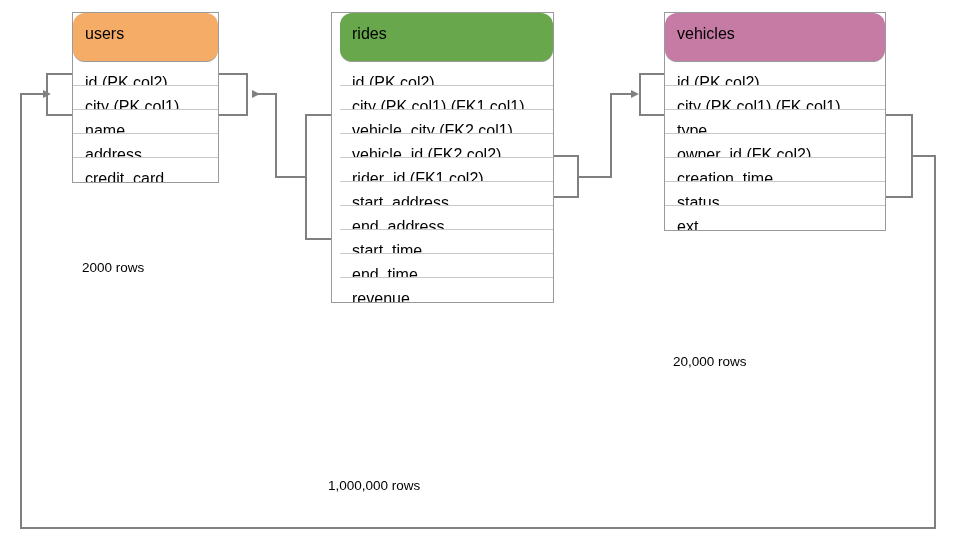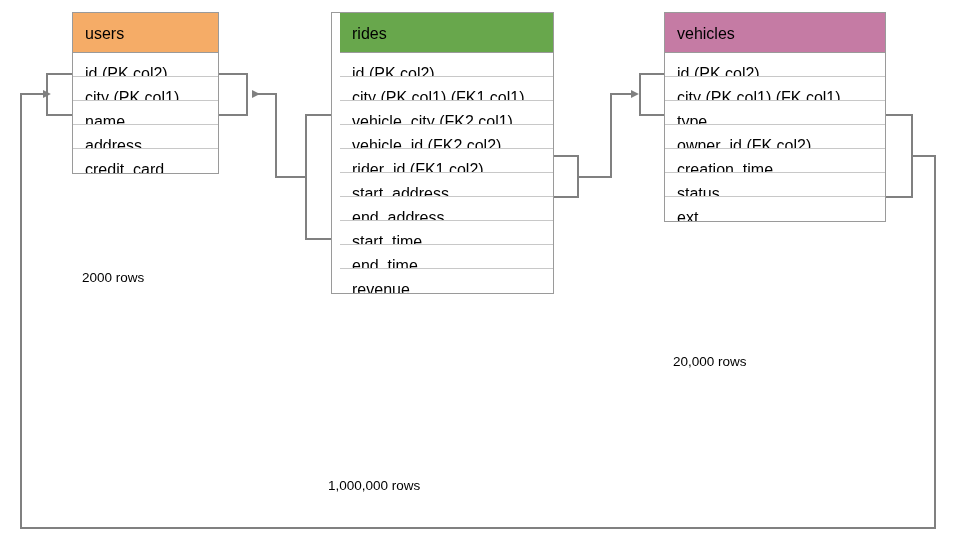--- a/index.html
+++ b/index.html
@@ -26,28 +26,29 @@
   }
   .table-box {
     position: absolute;
     box-sizing: border-box;
     border: 1px solid #9a9a9a;
     background: #ffffff;
     z-index: 2;
   }
   .tbl-header {
     box-sizing: border-box;
-    height: 40px;
+    height: 49px;
     line-height: 41px;
     padding: 0 0 0 12px;
     font-size: 16px;
     color: #000000;
     border-bottom: 1px solid #9a9a9a;
     white-space: nowrap;
     overflow: hidden;
+    border-radius: 12px;
   }
   .tbl-row {
     box-sizing: border-box;
     height: 24px;
     line-height: 41px;
     padding: 0 0 0 12px;
     font-size: 16px;
     color: #000000;
     border-bottom: 1px solid #c8c8c8;
     background: #ffffff;
@@ -100,21 +101,21 @@
   </svg>
 
   <div class="table-box" style="left:72px; top:12px; width:147px;">
     <div class="tbl-header" style="background:#f5ac67;">users</div>
     <div class="tbl-row">id (PK col2)</div>
     <div class="tbl-row">city (PK col1)</div>
     <div class="tbl-row">name</div>
     <div class="tbl-row">address</div>
     <div class="tbl-row last">credit_card</div>
   </div>
-  <div class="row-count" style="left:82px; top:270px;">2000 rows</div>
+  <div class="row-count" style="left:82px; top:260px;">2000 rows</div>
 
   <div class="table-box" style="left:331px; top:12px; width:223px;padding-left:8px;">
     <div class="tbl-header" style="background:#68a74c;">rides</div>
     <div class="tbl-row">id (PK col2)</div>
     <div class="tbl-row">city (PK col1) (FK1 col1)</div>
     <div class="tbl-row">vehicle_city (FK2 col1)</div>
     <div class="tbl-row">vehicle_id (FK2 col2)</div>
     <div class="tbl-row">rider_id (FK1 col2)</div>
     <div class="tbl-row">start_address</div>
     <div class="tbl-row">end_address</div>

